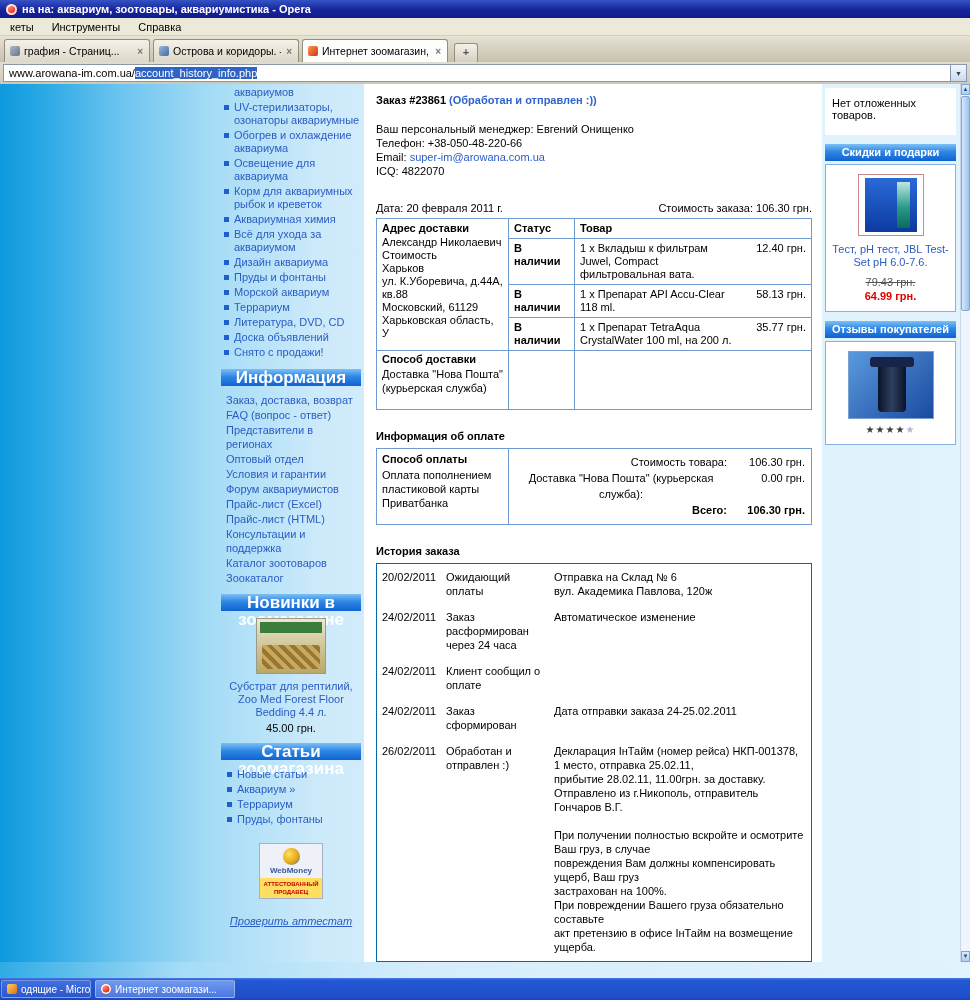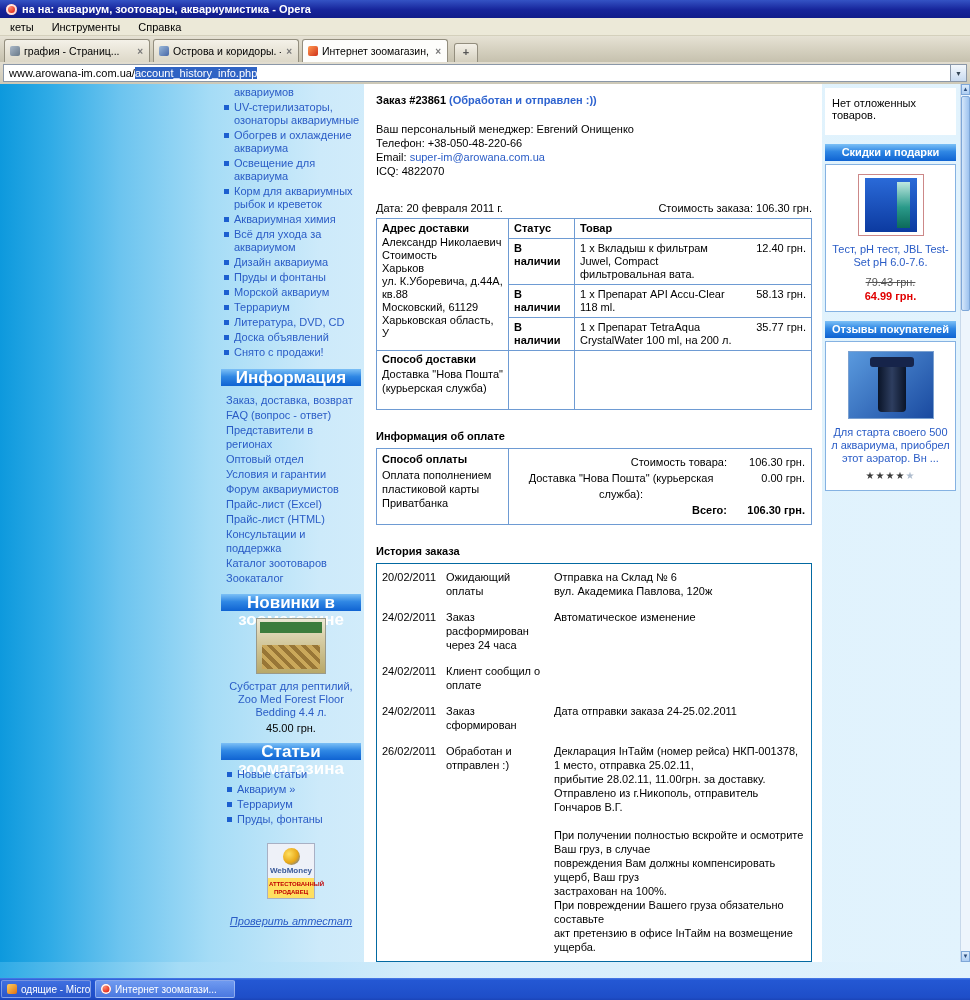--- a/index.html
+++ b/index.html
@@ -40,21 +40,21 @@
 .info-list{padding-left:5px}
 .info-link{display:block;color:#2a5cc6;line-height:14px;margin-bottom:1px;cursor:pointer}
 .np-block{text-align:center;margin:4px 2px 0}
 .np-title{color:#2a5cc6;display:block;margin-top:6px;line-height:13px;cursor:pointer}
 .np-price{margin-top:3px}
 .img-substrate{width:70px;height:56px;margin:0 auto;border:1px solid #9a9a8a;background:linear-gradient(180deg,#ece8d4 0%,#d8cfa8 35%,#b8a868 100%);position:relative;cursor:pointer}
 .img-substrate::before{content:"";position:absolute;top:3px;left:3px;right:3px;height:11px;background:#3c7c3c}
 .img-substrate::after{content:"";position:absolute;bottom:4px;left:5px;right:5px;height:24px;background:repeating-linear-gradient(45deg,#caa85a 0 4px,#987636 4px 8px)}
 .art-list{padding-left:3px}
 .wm-block{text-align:center;margin-top:14px}
-.wm-box{width:48px;margin:16px auto;border:1px solid #a8b0c4;background:#eef1f8;padding-top:3px}
+.wm-box{width:64px;margin:16px auto;border:1px solid #a8b0c4;background:#eef1f8;padding-top:3px}
 .wm-globe{width:17px;height:17px;border-radius:50%;margin:1px auto 1px;background:radial-gradient(circle at 35% 35%,#ffe060,#e8a818 55%,#3a6ad0)}
 .wm-brand{font-size:8px;font-weight:bold;color:#3a5a9a}
 .wm-band{background:#ffdf60;color:#c00000;font-size:6px;font-weight:bold;line-height:8px;padding:2px 1px;margin-top:3px}
 .wm-link{display:block;color:#2a5cc6;font-style:italic;text-decoration:underline;margin-top:5px;cursor:pointer}
 
 
 .main{width:458px;flex:none;background:#fff;margin-left:3px;padding:10px 10px 0 12px;display:flex;flex-direction:column;overflow:hidden}
 .b{font-weight:bold}
 .blue{color:#2e63cf}
 .order-head{margin-bottom:16px}
@@ -412,21 +412,20 @@
       <div class="rc-box">
         <div class="img-jbl"></div>
         <a class="rc-title">Тест, pH тест, JBL Test-Set pH 6.0-7.6.</a>
         <span class="old-price">79.43 грн.</span>
         <span class="new-price">64.99 грн.</span>
       </div>
 
       <div class="rc-header">Отзывы покупателей</div>
       <div class="rc-box">
         <div class="img-aerator"></div>
-        <a class="rc-title">Для старта своего 500 л аквариума, приобрел этот аэратор. Вн ...</a>
         <div class="stars">
           <span>★★★★</span><span class="star-half">★</span>
         </div>
       </div>
     </div>
 
     <div class="vscroll">
       <div class="sb-btn">▲</div>
       <div class="sb-thumb"></div>
       <div class="sb-track"></div>

